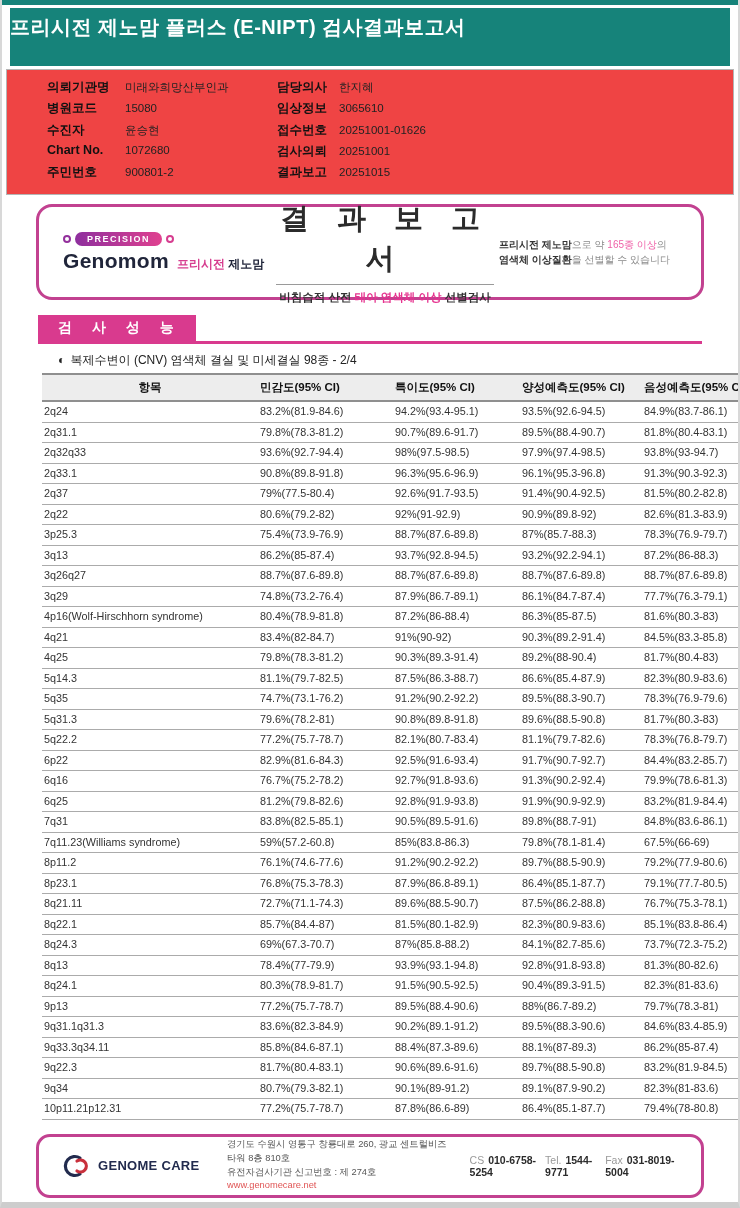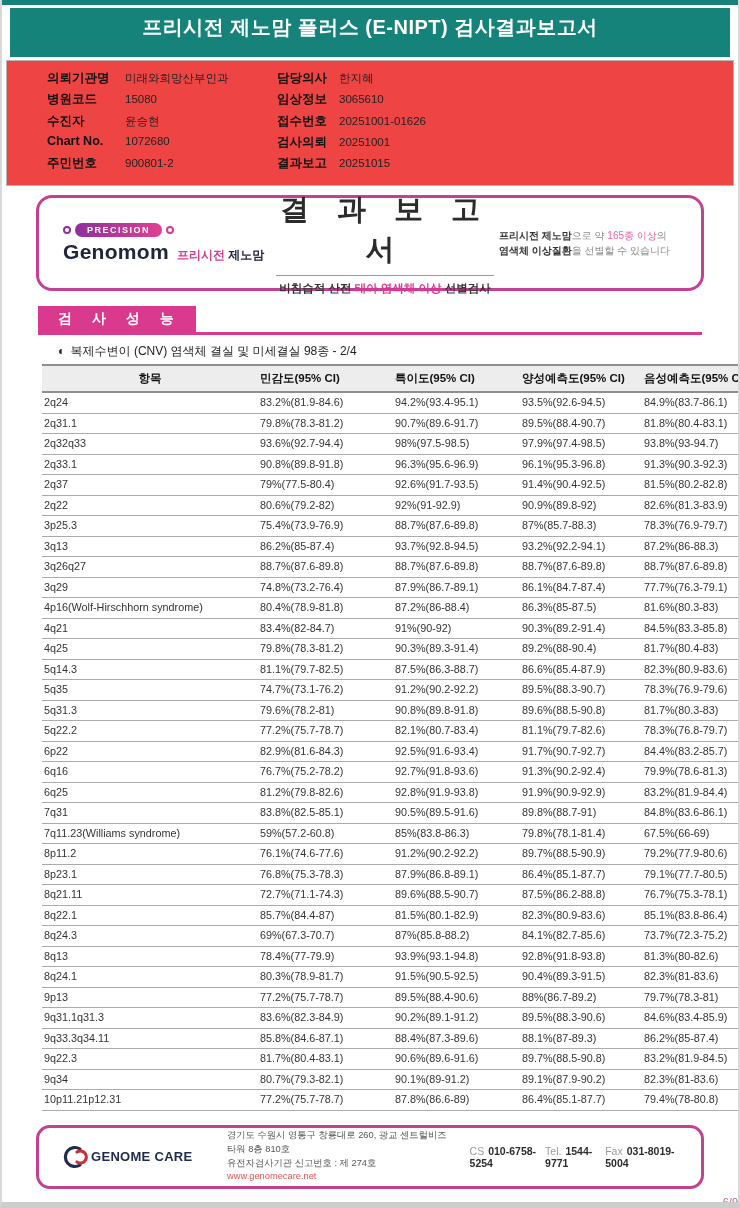--- a/index.html
+++ b/index.html
@@ -4,22 +4,22 @@
 <style>
   * { margin:0; padding:0; box-sizing:border-box; }
   html,body { background:#e9e9e9; }
   body { font-family:"Liberation Sans","DejaVu Sans",sans-serif; }
   .page {
     width:740px; height:1208px; background:#fff; position:relative; overflow:hidden;
     border-left:2px solid #d8d8d8; border-right:2px solid #d8d8d8; border-bottom:6px solid #cdcdcd;
   }
   .top-strip { height:5px; background:#16837a; width:100%; }
   .title-bar {
-    margin:3px 8px 0 8px; background:#16837a; color:#fff; text-align:center;
-    font-size:20px; font-weight:bold; padding:6px 0 16px; letter-spacing:0.5px;
+    margin:3px 8px 0 8px; background:#16837a; color:#fff; 
+    font-size:20px; font-weight:bold; padding:6px 0 25px; letter-spacing:0.5px;
   }
   
   .info-panel {
     margin:3px 4px 0 4px; border:1px solid #b5b5b5; background:#ef4444;
     display:flex; padding:9px 18px 10px 40px; height:126px;
   }
   .info-col { display:flex; flex-direction:column; justify-content:space-between; }
   .info-col.c1 { width:230px; }
   .info-col.c2 { width:215px; }
   .info-col.c3 { flex:1; }
@@ -78,21 +78,21 @@
   table.perf th:nth-child(5) { width:120px; }
   table.perf td {
     border-bottom:1.5px solid #ababab; font-size:10.8px; color:#333;
     padding:3px 2px 3px 2px; line-height:13.5px; white-space:nowrap; overflow:hidden;
   }
   
   .footer-box {
     margin:14px 34px 0 34px; border:3px solid #c24190; border-radius:14px; height:64px;
     display:flex; align-items:center; padding:0 22px 0 20px; gap:16px;
   }
-  .logo-block { display:flex; align-items:center; width:152px; flex:none; }
+  .logo-block { display:flex; align-items:center; gap:7px; width:152px; flex:none; }
   .logo-text { font-size:13px; font-weight:bold; color:#222b4e; letter-spacing:0.3px; }
   .addr-block { font-size:9.3px; color:#555; line-height:1.5; }
   .addr-site { color:#e05555; }
   .contact-block { margin-left:auto; display:flex; gap:4px; align-items:center; }
   .contact { font-size:10.5px; }
   .contact .c-label { color:#9a9a9a; margin-right:4px; }
   .contact .c-value { color:#2b2b2b; font-weight:bold; }
   .page-number { text-align:right; font-size:11px; color:#c06095; margin-top:7px; }
 </style>
 </head>

